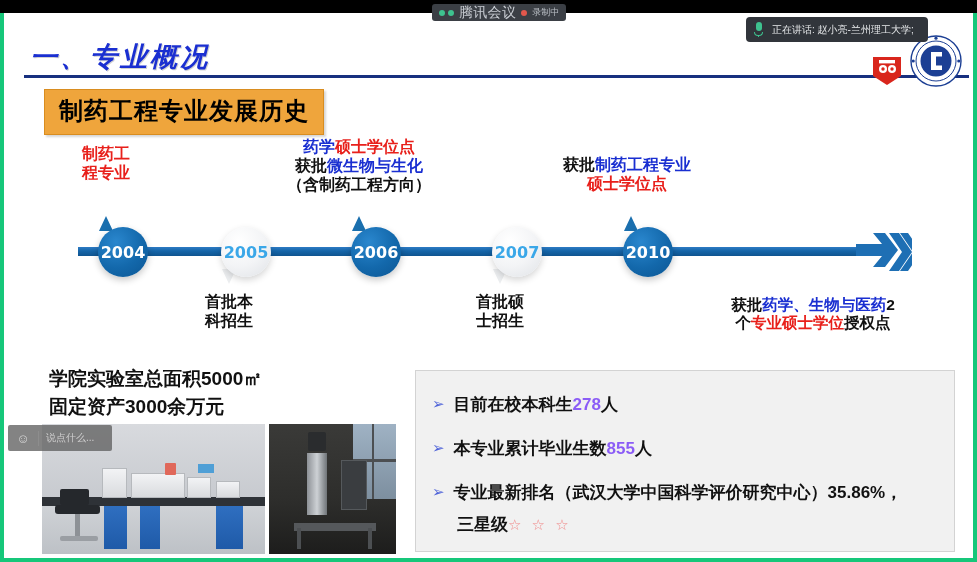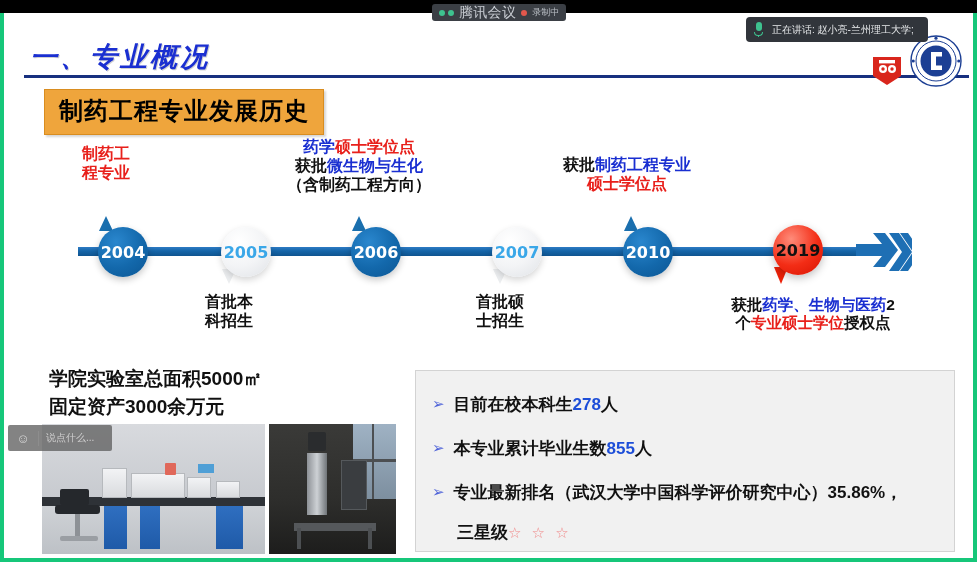--- a/index.html
+++ b/index.html
@@ -228,21 +228,21 @@
     position: absolute; display: flex; align-items: flex-start; gap: 9px;
   }
   .arrow-g {
     color: #4f63d8; font-size: 15px; line-height: 1; font-weight: bold;
     margin-top: 3px; flex: none;
   }
   .bullet-text {
     font-size: 17px; font-weight: bold; color: #111; line-height: 1.45;
     white-space: nowrap;
   }
-  .num-blue { color: #1d4ed8; }
+  .num-blue { color: #8b5cf6; }
   .star { color: #f08a8a; font-size: 15px; letter-spacing: 3px; }
 
   
   #chat-bar {
     position: absolute; left: 8px; top: 425px;
     width: 104px; height: 26px;
     background: rgba(96,96,96,.78);
     display: flex; align-items: center;
     border-radius: 2px; z-index: 35;
   }
@@ -314,24 +314,20 @@
     <div class="pin white down" style="left:471px; top:94px;">
       <div class="tip"></div>
       <div class="body">2007</div>
     </div>
 
     <div class="pin blue up" style="left:602px; top:94px;">
       <div class="tip"></div>
       <div class="body">2010</div>
     </div>
 
-    <div class="pin red down" style="left:752px; top:92px;">
-      <div class="tip"></div>
-      <div class="body">2019</div>
-    </div>
 
     <div class="tl-label" style="left:63px; top:12px; width:78px;">
       <div><span class="c-red">制药工</span></div>
       <div><span class="c-red">程专业</span></div>
     </div>
 
     <div class="tl-label" style="left:250px; top:5px; width:210px;">
       <div>
         <span class="c-blue">药学</span><span class="c-red">硕士学位点</span>
       </div>
@@ -427,21 +423,21 @@
       </span>
     </div>
 
     <div class="bullet-row" style="left:16px; top:110px;">
       <span class="arrow-g">➢</span>
       <span class="bullet-text">
         <span>专业最新排名（武汉大学中国科学评价研究中心）35.86%，</span>
       </span>
     </div>
 
-    <div class="bullet-row" style="left:41px; top:150px;text-align:right;">
+    <div class="bullet-row" style="left:41px; top:142px;text-align:right;">
       <span class="bullet-text">
         <span>三星级</span><span class="star">☆ ☆ ☆</span>
       </span>
     </div>
 
   </div>
 </div>
 
 <div id="topbar-black"></div>
 

